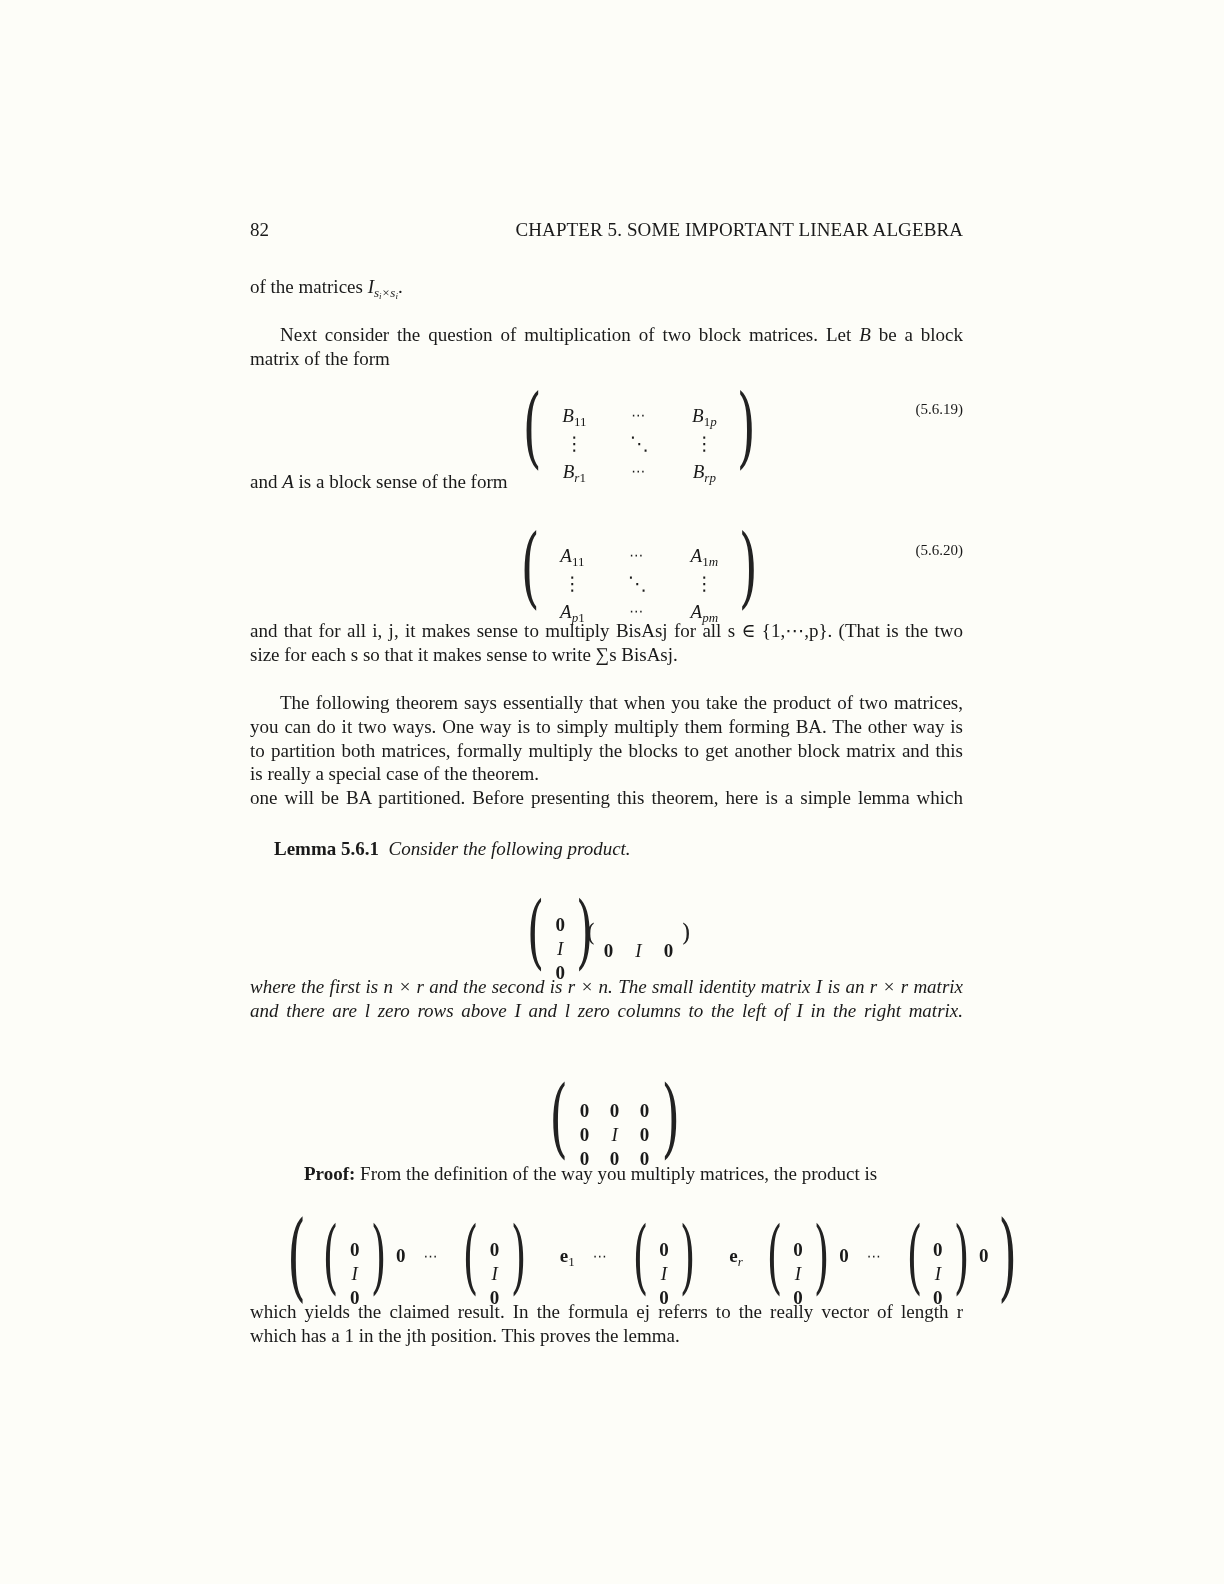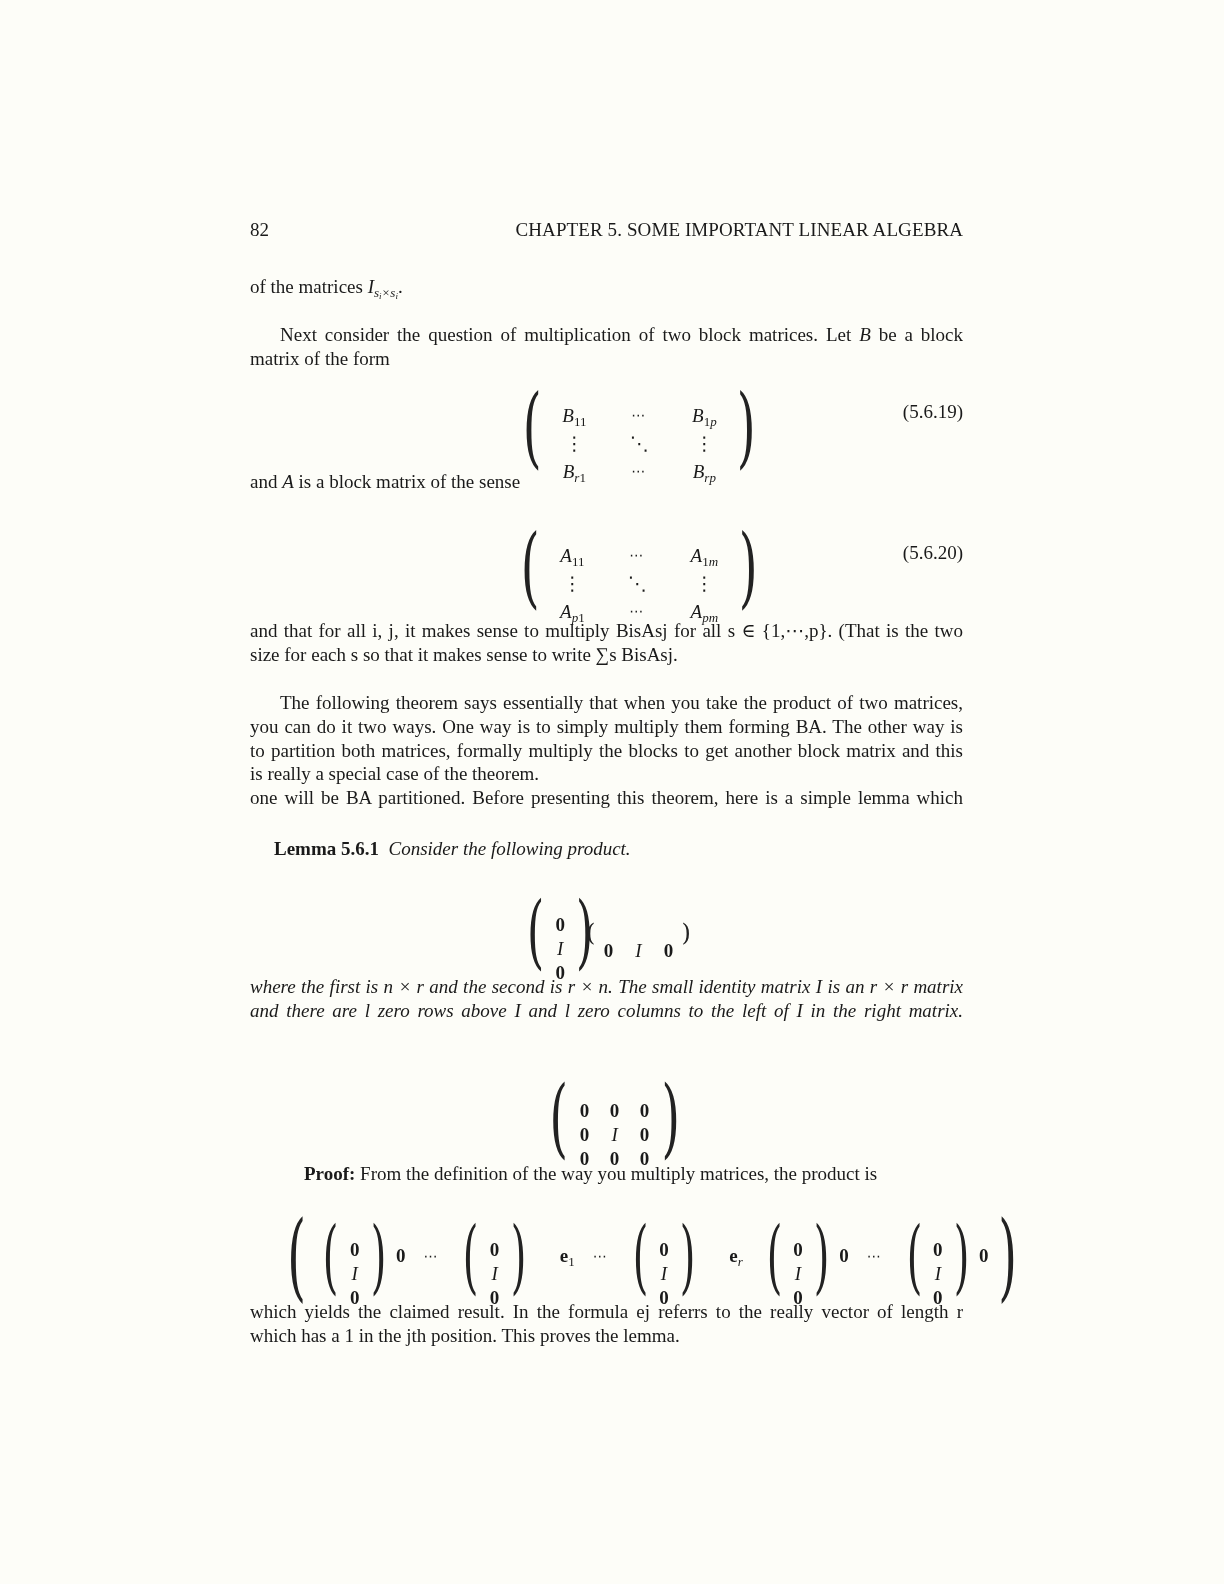--- a/index.html
+++ b/index.html
@@ -14,21 +14,21 @@
   .header { position: absolute; top: 219px; left: 250px; width: 713px; font-size: 19px; }
   .header .num { position: absolute; left: 0; top: 0; }
   .header .title { position: absolute; right: 0; top: 0; letter-spacing: 0.1px; }
   .p { position: absolute; left: 250px; width: 713px; font-size: 19px; line-height: 23.8px; text-align: justify; }
   .p .line { display: block; white-space: nowrap; text-align: justify; text-align-last: justify; }
   .p .line.last { text-align-last: left; }
   .indent { padding-left: 30px; }
   i { font-style: italic; }
   b { font-weight: bold; margin-left: 24px; }
   sub { font-size: 13px; vertical-align: -4px; line-height: 0; }
-  .eqnum { position: absolute; right: 261px; font-size: 19px; }
+  .eqnum { position: absolute; right: 261px; font-size: 15px; }
 
   
   .mat { position: absolute; display: flex; align-items: center; }
   .paren { font-family: "DejaVu Serif", serif; font-weight: 200; color: #222; transform-origin: center; display: inline-block; }
   .grid { display: grid; column-gap: 22px; row-gap: 0px; font-size: 19px; text-align: center; margin-top: 36px; }
   .grid span { line-height: 24px; }
   .dots { letter-spacing: 2px; font-size: 14px; }
   .bold0 { font-weight: bold; }
   .lemma-body { font-style: italic; }
 </style>
@@ -60,21 +60,21 @@
     <span>⋮</span>
     <span><i>B</i><sub><i>r</i>1</sub></span>
     <span class="dots">⋯</span>
     <span><i>B</i><sub><i>rp</i></sub></span>
   </div>
   <span class="paren" style="font-size:88px; transform:scaleX(0.55);">)</span>
 </div>
 <span class="eqnum" style="top:401px">(5.6.19)</span>
 
 <div class="p" style="top:470px">
-  <span class="line last"><span>and </span><i>A</i><span> is a block matrix of the sense</span></span>
+  <span class="line last"><span>and </span><i>A</i><span> is a block sense of the form</span></span>
 </div>
 
 <div class="mat" style="left:513px; top:508px;">
   <span class="paren" style="font-size:88px; transform:scaleX(0.55);">(</span>
   <div class="grid" style="grid-template-columns: 50px 36px 54px; row-gap:4px;">
     <span><i>A</i><sub>11</sub></span>
     <span class="dots">⋯</span>
     <span><i>A</i><sub>1<i>m</i></sub></span>
     <span>⋮</span>
     <span>⋱</span>

